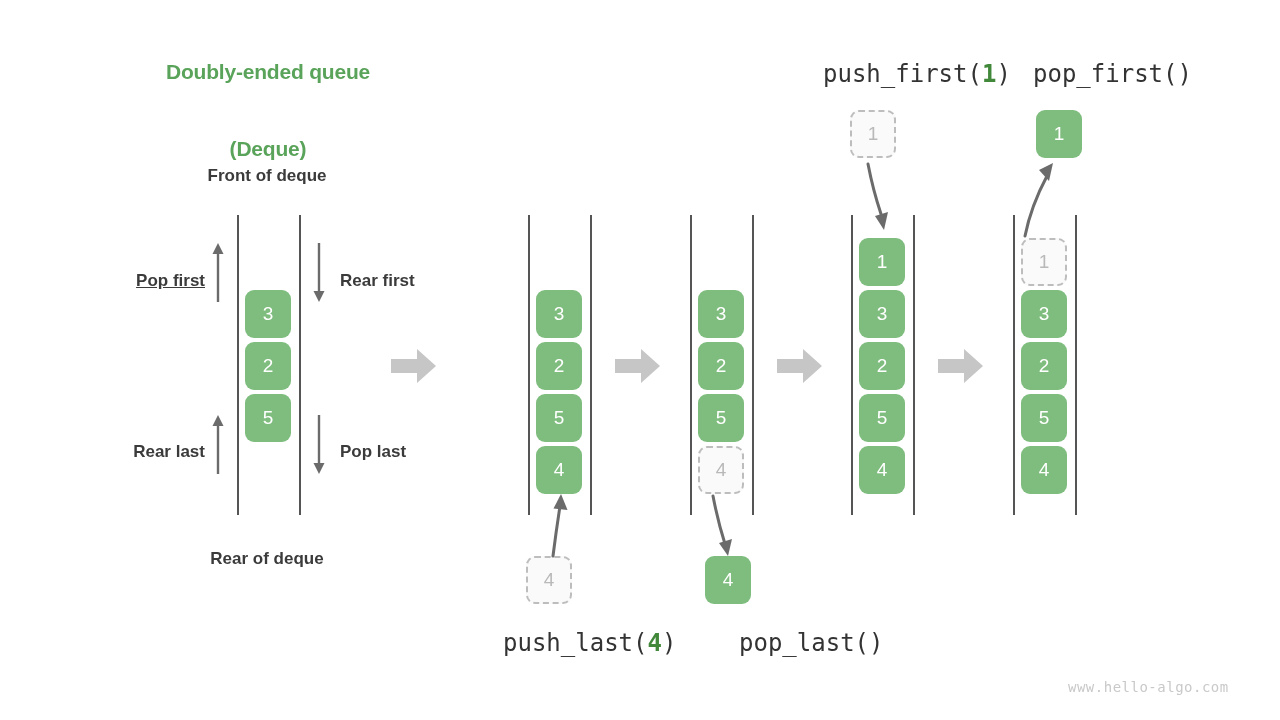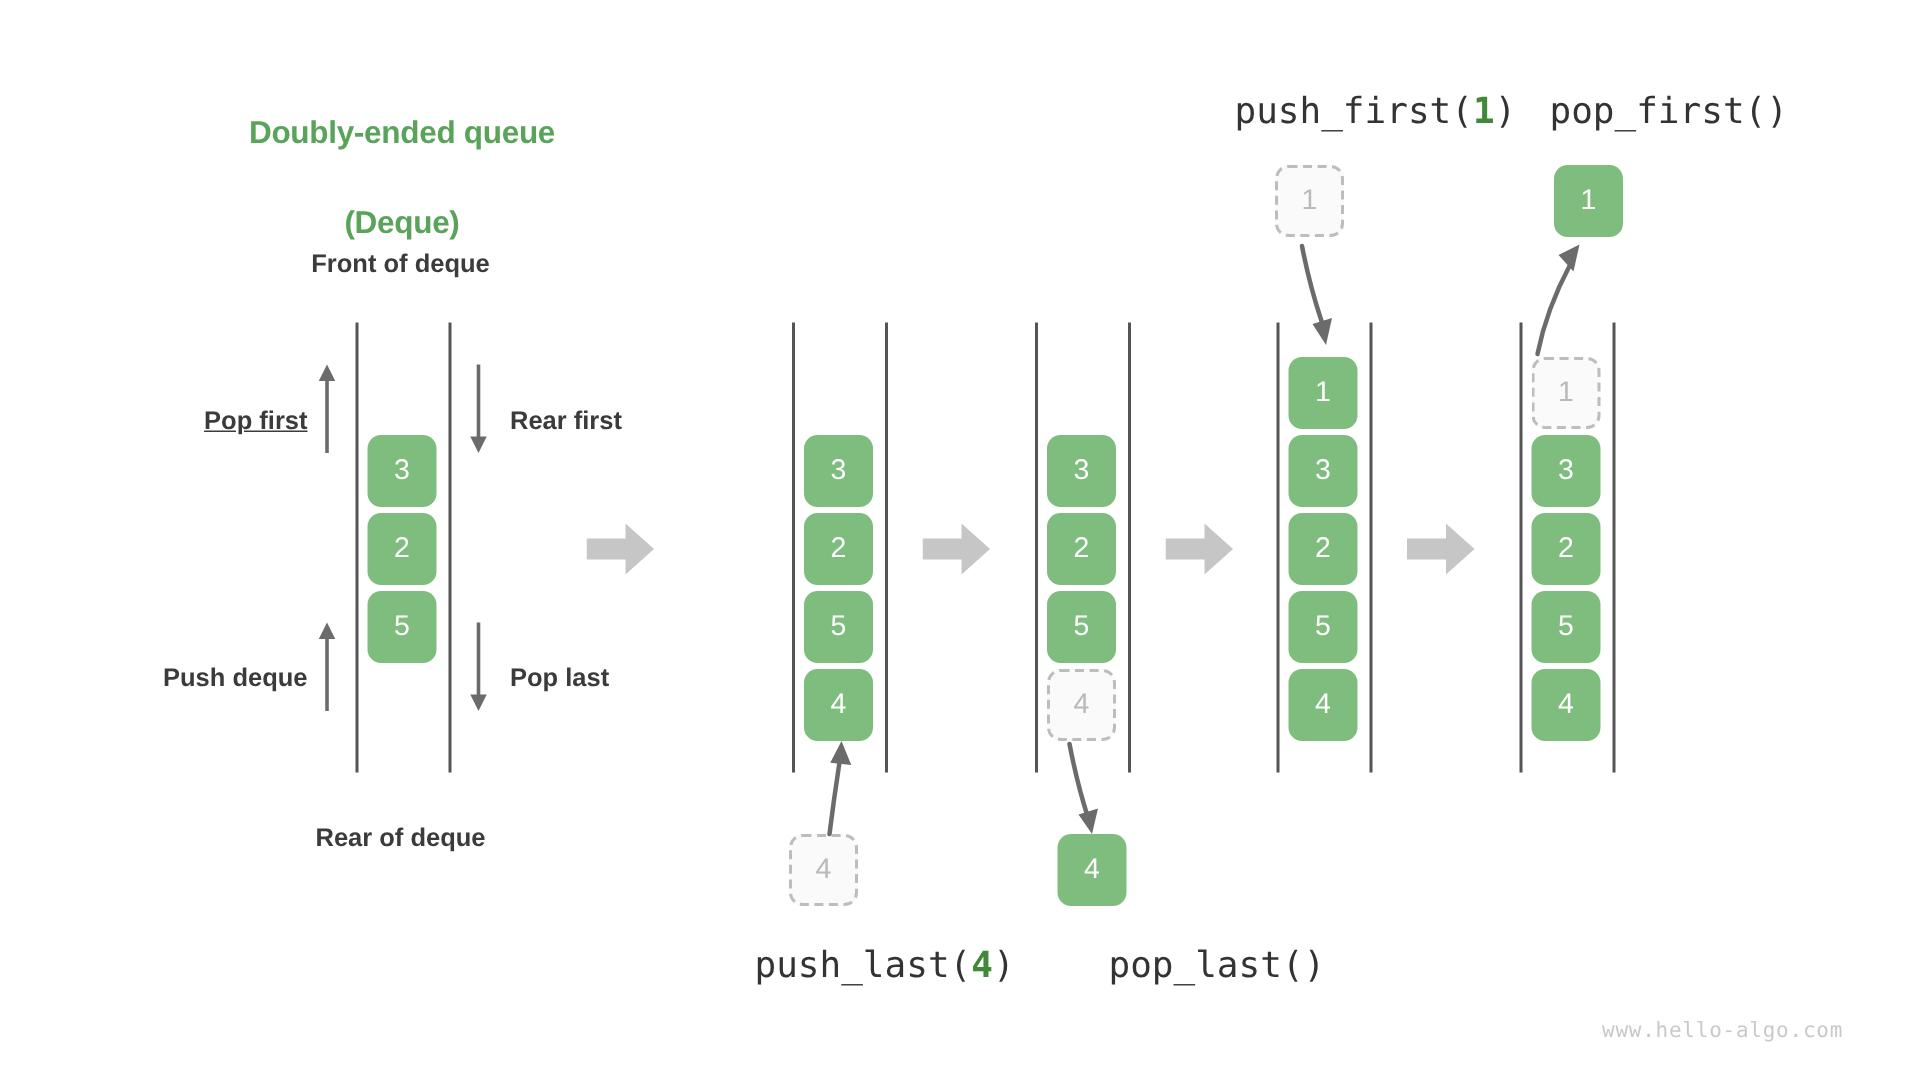--- a/index.html
+++ b/index.html
@@ -109,29 +109,29 @@
   .motion {
     position: absolute;
   }
   .motion svg { display: block; overflow: visible; }
 </style>
 </head>
 <body>
 
 <div id="stage">
 
-  <div class="title" style="left:146px; top:60px; width:244px;margin-top:17px;">Doubly-ended queue</div>
+  <div class="title" style="left:146px; top:60px; width:244px;">Doubly-ended queue</div>
   <div class="title" style="left:146px; top:101px; width:244px;margin-top:36px;">(Deque)</div>
 
   <div class="sublabel" style="left:147px; top:549px; width:240px;">Rear of deque</div>
   <div class="sublabel" style="left:147px; top:166px; width:240px;">Front of deque</div>
 
   <div class="sublabel" style="left:60px; top:271px; width:145px; text-align:right;text-decoration:underline;">Pop first</div>
   <div class="sublabel" style="left:340px; top:271px; width:150px; text-align:left;">Rear first</div>
-  <div class="sublabel" style="left:60px; top:442px; width:145px; text-align:right;">Push deque</div>
+  <div class="sublabel" style="left:60px; top:442px; width:145px; text-align:right;">Rear last</div>
   <div class="sublabel" style="left:340px; top:442px; width:150px; text-align:left;">Pop last</div>
 
   <div class="rail" style="left:237px; top:215px; height:300px;"></div>
   <div class="rail" style="left:299px; top:215px; height:300px;"></div>
 
   <div class="thinarrow" style="left:206px; top:242px;">
     <svg width="24" height="62" viewBox="0 0 24 62">
       <line x1="12" y1="60" x2="12" y2="10" stroke="#6b6b6b" stroke-width="2.4"></line>
       <path d="M12 1 L6.5 12 L17.5 12 Z" fill="#6b6b6b"></path>
     </svg>

